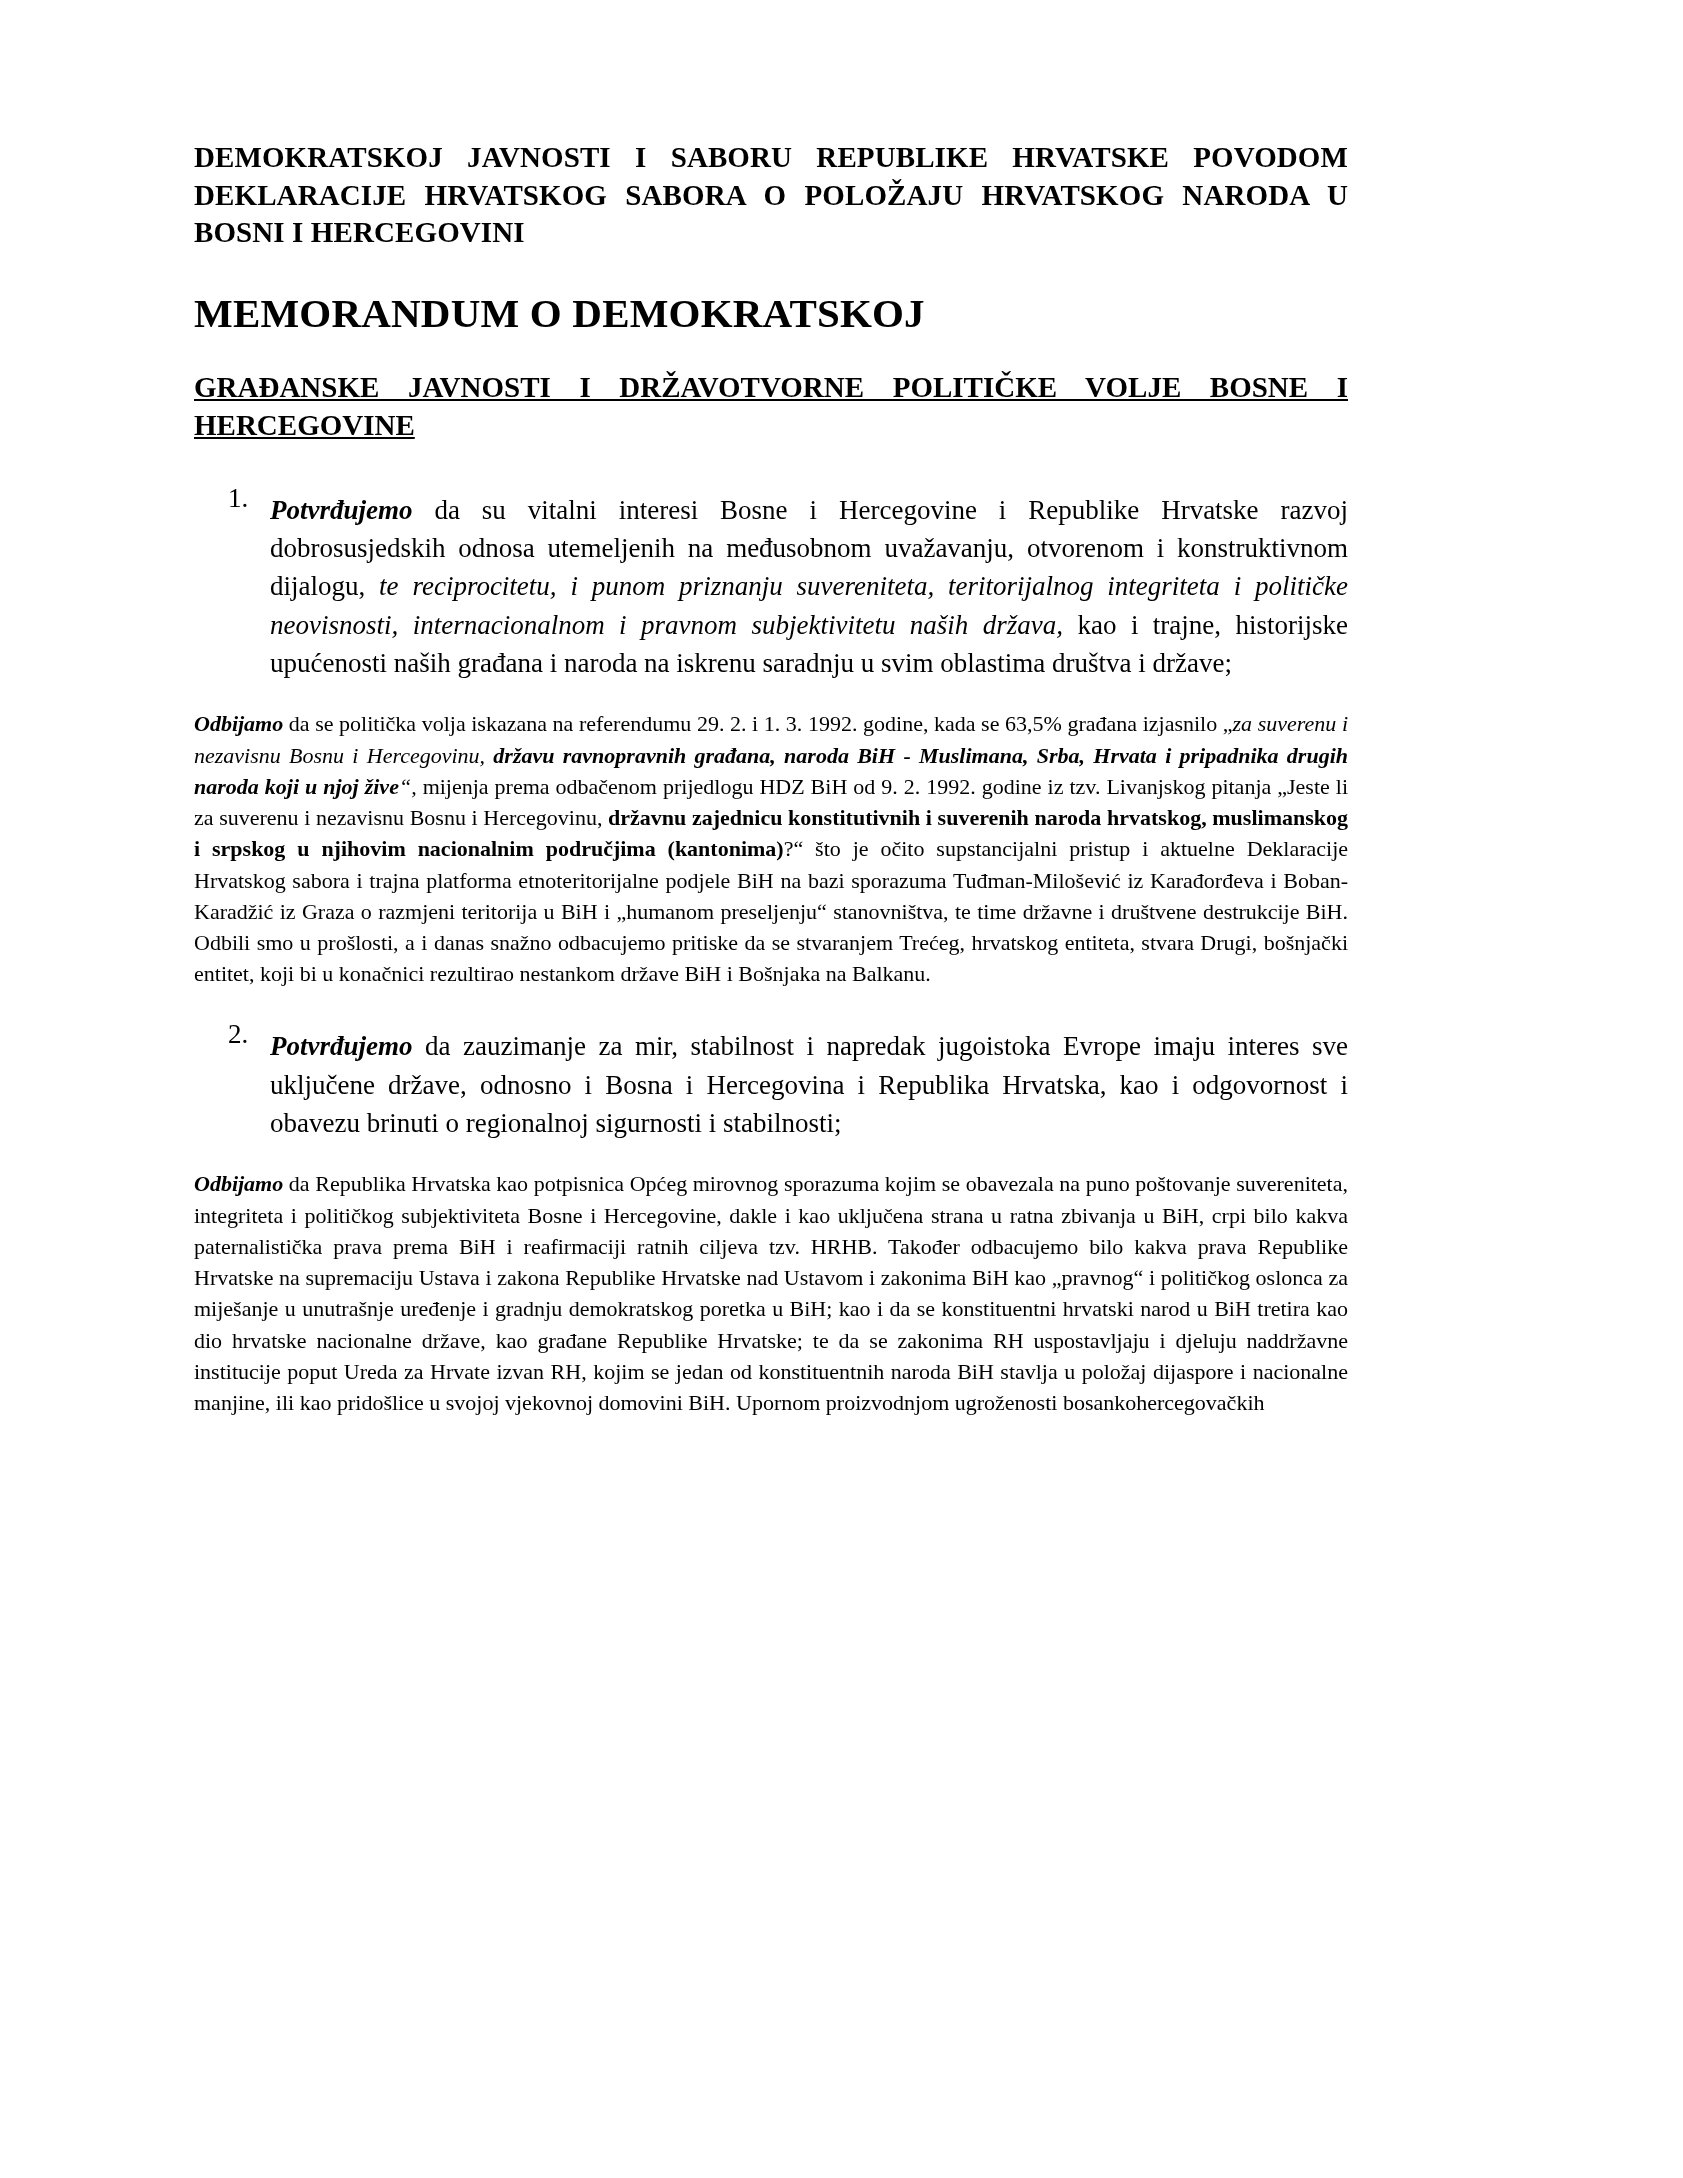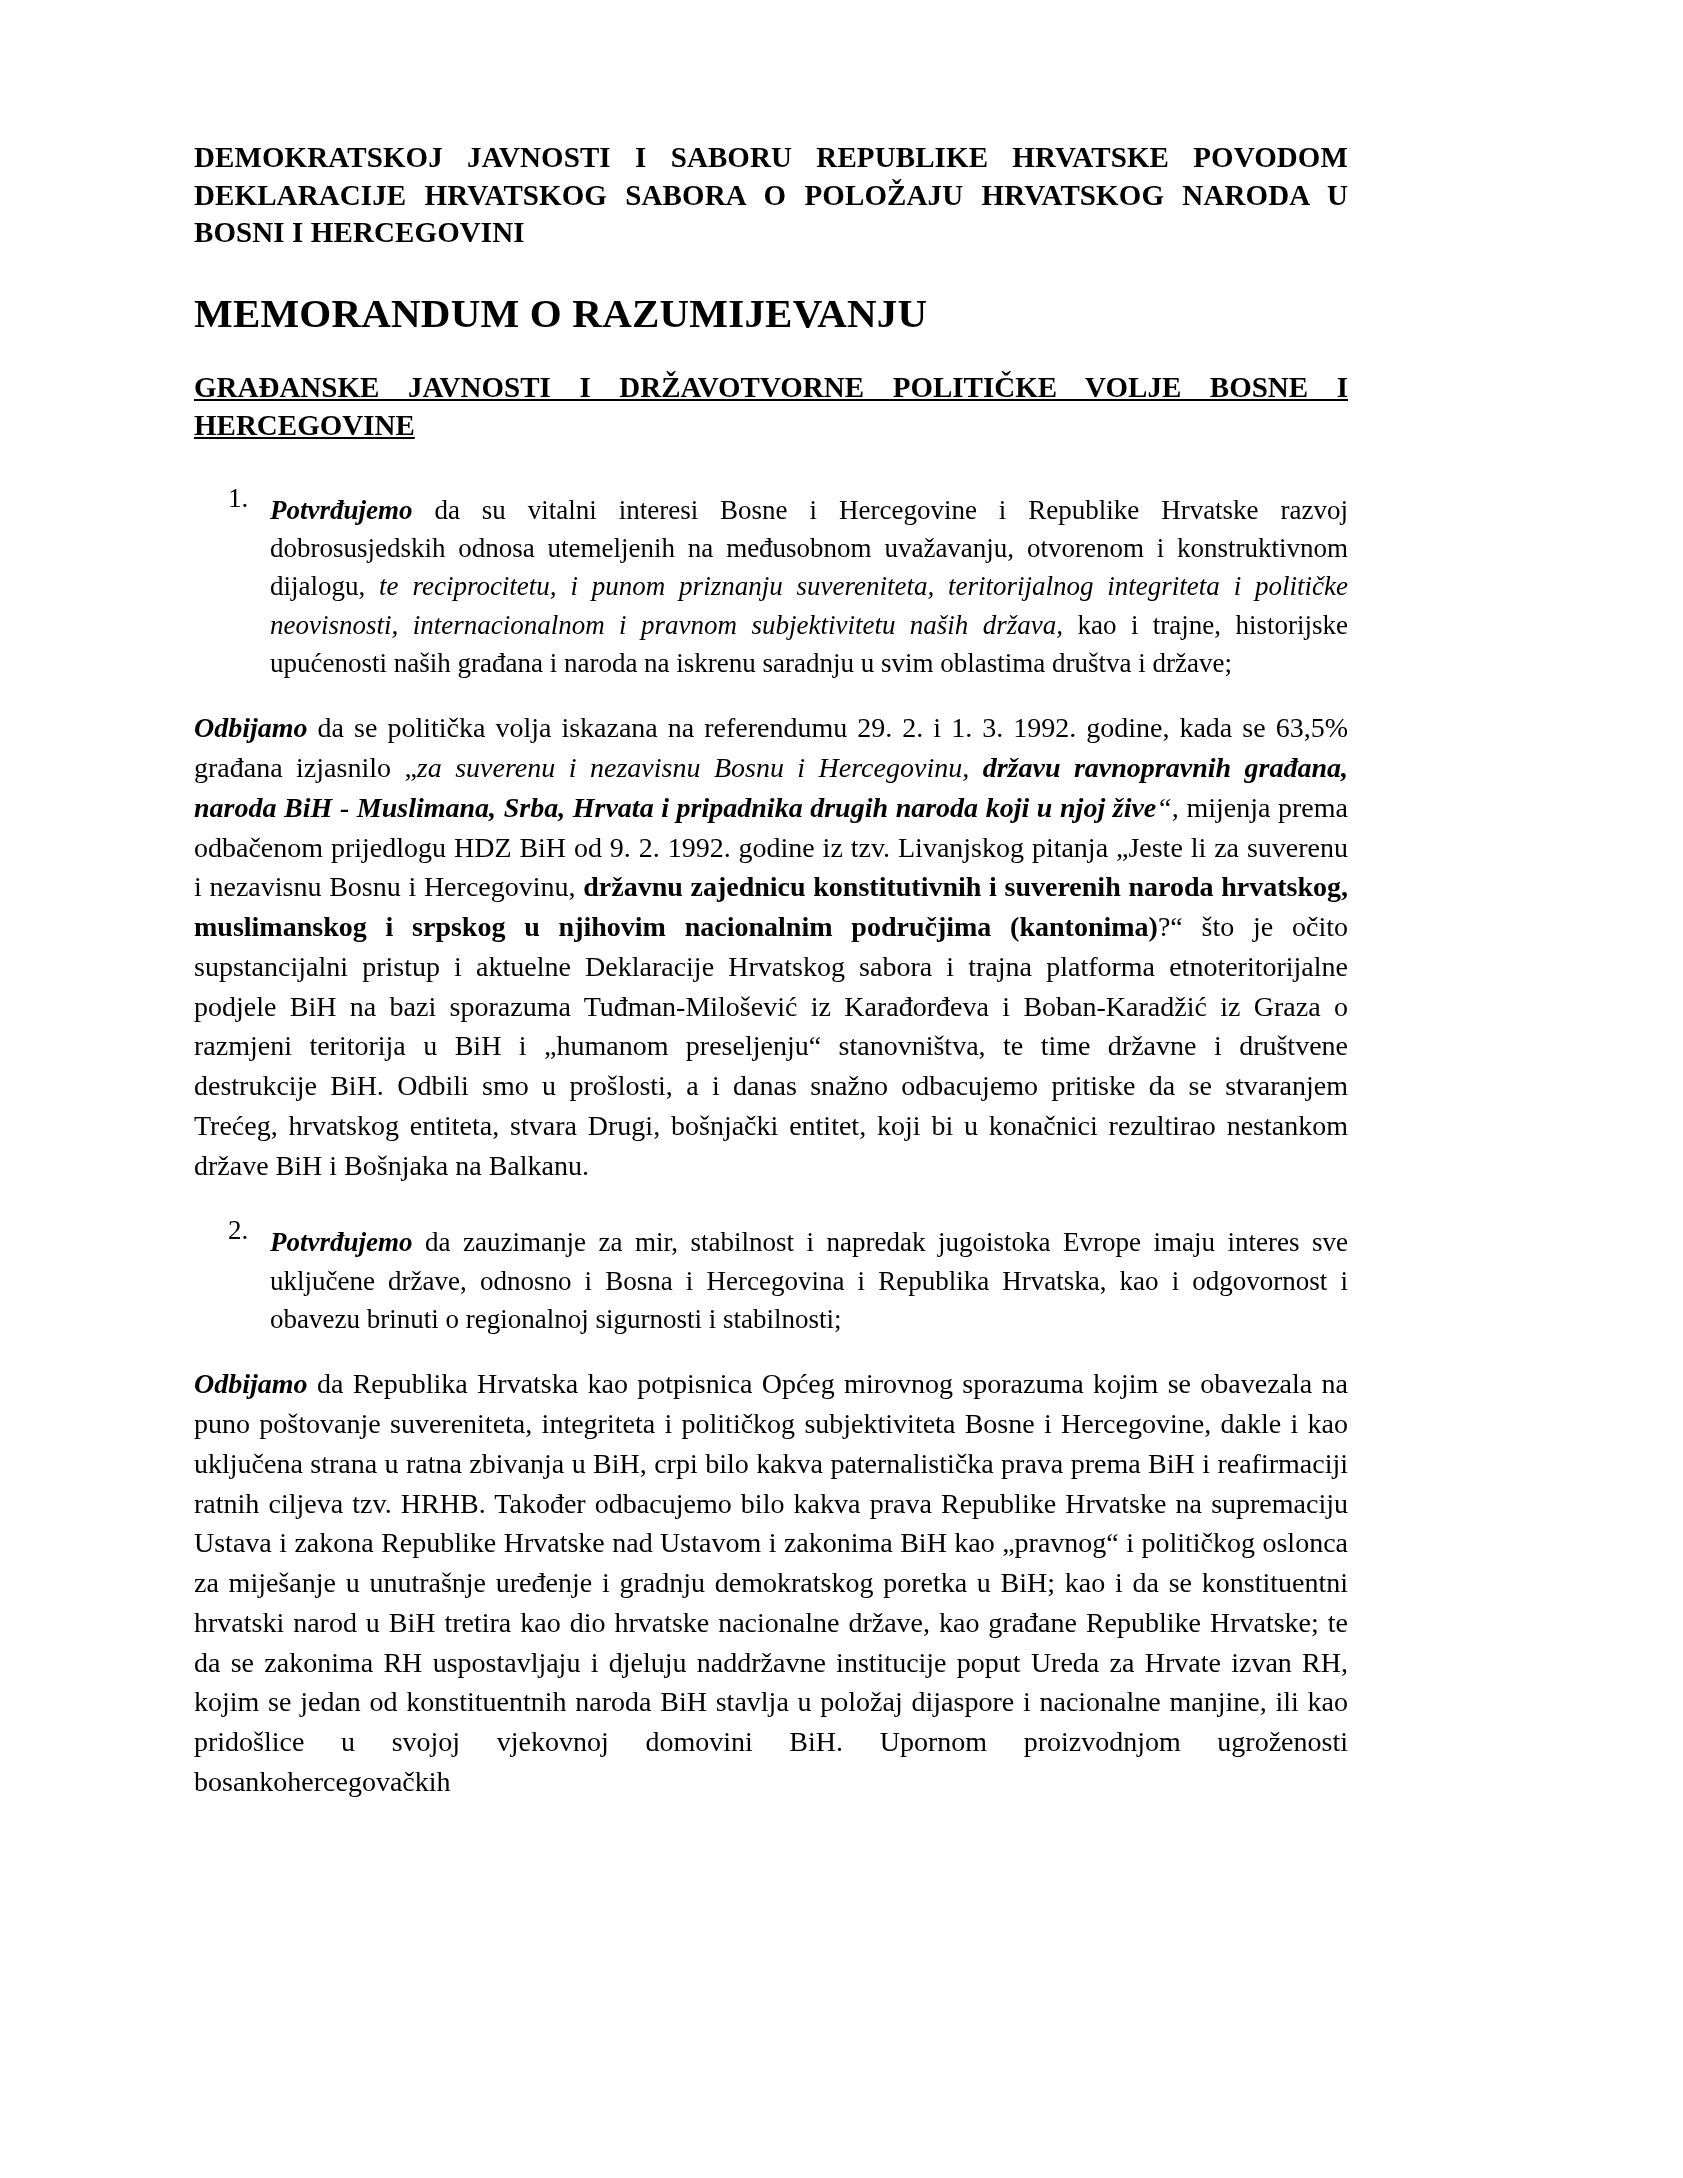--- a/index.html
+++ b/index.html
@@ -69,37 +69,37 @@
     text-align: left;
   }
   li.numbered-item .itemtext {
     flex: 1 1 auto;
     font-size: 27px;
     line-height: 1.42;
     text-align: justify;
     margin-top: 12px;
   }
   p.body-par {
-    font-size: 28px;
+    font-size: 22px;
     line-height: 1.42;
     text-align: justify;
     margin: 0 0 26px 0;
   }
   .b { font-weight: bold; }
   .i { font-style: italic; }
   .bi { font-weight: bold; font-style: italic; }
 </style>
 </head>
 <body>
 
 <div class="page">
 
   <div class="doc-heading">DEMOKRATSKOJ JAVNOSTI I SABORU REPUBLIKE HRVATSKE POVODOM DEKLARACIJE HRVATSKOG SABORA O POLOŽAJU HRVATSKOG NARODA U BOSNI I HERCEGOVINI</div>
 
-  <div class="doc-title">MEMORANDUM O RAZUMIJEVANJU</div>
+  <div class="doc-title">MEMORANDUM O DEMOKRATSKOJ</div>
 
   <div class="doc-subheading">GRAĐANSKE JAVNOSTI I DRŽAVOTVORNE POLITIČKE VOLJE BOSNE I HERCEGOVINE</div>
 
 
   <ol class="numbered">
     <li class="numbered-item">
       <span class="num">1.</span>
       <span class="itemtext"><span class="bi">Potvrđujemo</span><span> da su vitalni interesi Bosne i Hercegovine i Republike Hrvatske razvoj dobrosusjedskih odnosa utemeljenih na međusobnom uvažavanju, otvorenom i konstruktivnom dijalogu, </span><span class="i">te reciprocitetu, i punom priznanju suvereniteta, teritorijalnog integriteta i političke neovisnosti, internacionalnom i pravnom subjektivitetu naših država,</span><span> kao i trajne, historijske upućenosti naših građana i naroda na iskrenu saradnju u svim oblastima društva i države;</span></span>
     </li>
   </ol>

